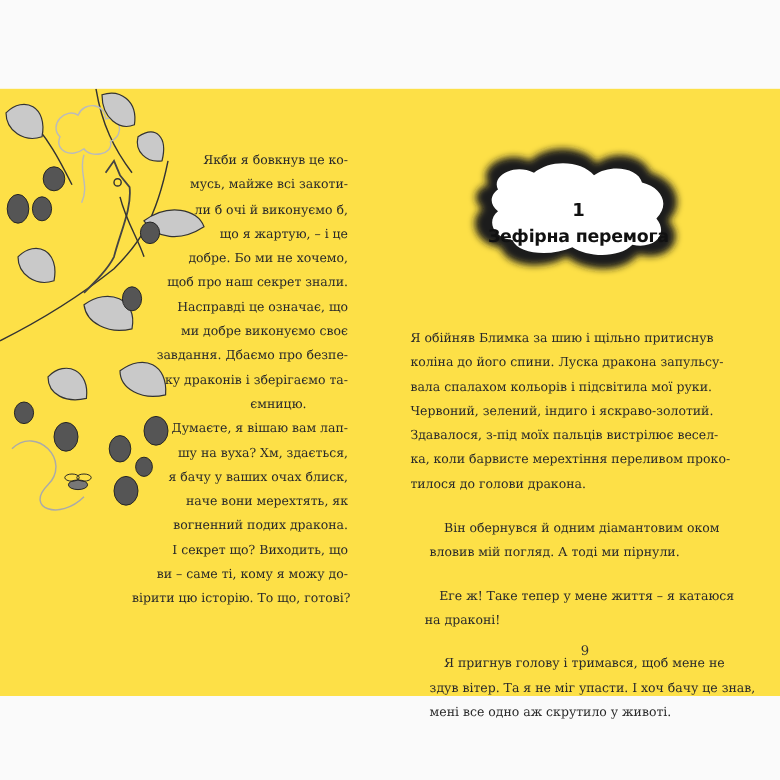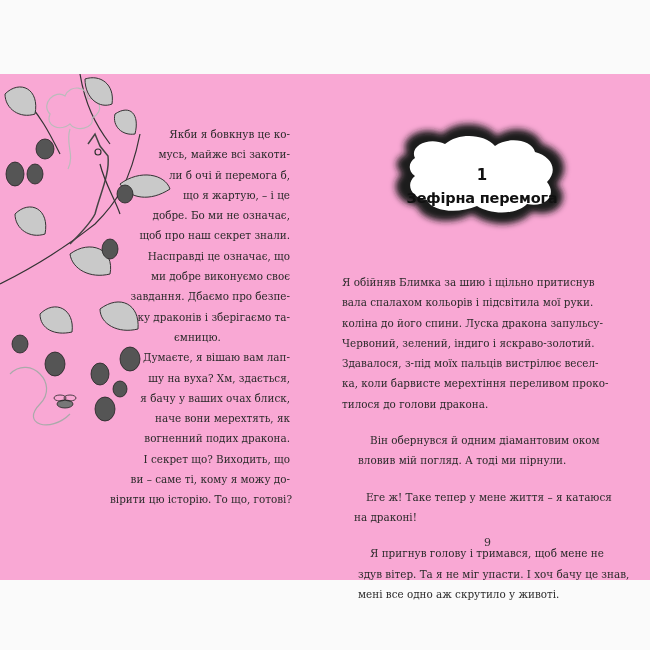--- a/index.html
+++ b/index.html
@@ -1,17 +1,17 @@
 <!DOCTYPE html>
 <html><head>
 <meta charset="utf-8">
 <style>
   html,body{margin:0;padding:0;}
   body{width:650px;height:650px;background:#fafafa;position:relative;overflow:hidden;font-family:"DejaVu Serif","Liberation Serif",serif;color:#2a2a2a;}
-  .spread{position:absolute;left:0;top:74px;width:650px;height:506px;background:#f9a8d4;}
+  .spread{position:absolute;left:0;top:74px;width:650px;height:506px;background:#fde047;}
   .left-page{position:absolute;left:0;top:0;width:325px;height:506px;}
   .right-page{position:absolute;left:325px;top:0;width:325px;height:506px;}
   .illustration{position:absolute;left:0;top:0;width:190px;height:360px;}
   .left-text{position:absolute;right:35px;top:50px;width:180px;font-size:10.4px;line-height:20.3px;text-align:right;}
   .left-text p{margin:0;}
   .line{display:block;white-space:nowrap;}
   .chapter-badge{position:absolute;left:62px;top:40px;width:190px;height:120px;}
   .chapter-badge svg{position:absolute;left:0;top:0;}
   .chapter-num{position:absolute;left:0;width:190px;top:52px;text-align:center;font-family:"DejaVu Sans","Liberation Sans",sans-serif;font-weight:bold;font-size:15px;color:#111;}
   .chapter-title{position:absolute;left:0;width:190px;top:76px;text-align:center;font-family:"DejaVu Sans","Liberation Sans",sans-serif;font-weight:bold;font-size:14.5px;color:#111;letter-spacing:-0.2px;}
@@ -72,29 +72,29 @@
         <ellipse cx="65" cy="330" rx="8" ry="4"></ellipse>
         <ellipse cx="60" cy="324" rx="6" ry="3" fill="none"></ellipse>
         <ellipse cx="70" cy="324" rx="6" ry="3" fill="none"></ellipse>
       </g>
     </svg>
 
     <div class="left-text">
       <p>
         <span class="line">Якби я бовкнув це ко-</span>
         <span class="line">мусь, майже всі закоти-</span>
-        <span class="line">ли б очі й перемога б,</span>
+        <span class="line">ли б очі й виконуємо б,</span>
         <span class="line">що я жартую, – і це</span>
-        <span class="line">добре. Бо ми не означає,</span>
+        <span class="line">добре. Бо ми не хочемо,</span>
         <span class="line">щоб про наш секрет знали.</span>
         <span class="line">Насправді це означає, що</span>
         <span class="line">ми добре виконуємо своє</span>
         <span class="line">завдання. Дбаємо про безпе-</span>
         <span class="line">ку драконів і зберігаємо та-</span>
-        <span class="line" style="text-align:left;padding-left:64px">ємницю.</span>
+        <span class="line" style="text-align:center;padding-left:64px">ємницю.</span>
       </p>
       <p>
         <span class="line">Думаєте, я вішаю вам лап-</span>
         <span class="line">шу на вуха? Хм, здається,</span>
         <span class="line">я бачу у ваших очах блиск,</span>
         <span class="line">наче вони мерехтять, як</span>
         <span class="line">вогненний подих дракона.</span>
         <span class="line">І секрет що? Виходить, що</span>
         <span class="line">ви – саме ті, кому я можу до-</span>
         <span class="line">вірити цю історію. То що, готові?</span>
@@ -113,22 +113,22 @@
         <path d="M20 40 C10 25 35 10 55 20 C70 5 100 8 110 22 C125 10 150 15 155 30 C175 35 185 55 170 70 C185 85 170 105 145 98 C130 115 100 112 85 100 C65 112 35 108 30 92 C10 90 2 70 15 60 C5 52 10 42 20 40Z" fill="#1a1a1a" filter="url(#blur1)"></path>
         <path d="M28 44 C22 32 42 22 58 30 C72 18 98 20 108 32 C122 22 145 26 148 38 C164 42 172 56 160 68 C170 80 160 94 140 90 C128 102 102 100 90 92 C72 100 45 98 40 86 C24 84 18 70 28 62 C20 56 22 48 28 44Z" fill="#ffffff"></path>
       </svg>
       <div class="chapter-num">1</div>
       <div class="chapter-title">Зефірна перемога</div>
     </div>
 
     <div class="right-text">
       <p style="margin:0">
         <span class="line">Я обійняв Блимка за шию і щільно притиснув</span>
+        <span class="line">коліна до його спини. Луска дракона запульсу-</span>
         <span class="line">вала спалахом кольорів і підсвітила мої руки.</span>
-        <span class="line">коліна до його спини. Луска дракона запульсу-</span>
         <span class="line">Червоний, зелений, індиго і яскраво-золотий.</span>
         <span class="line">Здавалося, з-під моїх пальців вистрілює весел-</span>
         <span class="line">ка, коли барвисте мерехтіння переливом проко-</span>
         <span class="line">тилося до голови дракона.</span>
       </p>
       <p style="margin:16px">
         <span class="line ind">Він обернувся й одним діамантовим оком</span>
         <span class="line">вловив мій погляд. А тоді ми пірнули.</span>
       </p>
       <p style="margin:12px">

